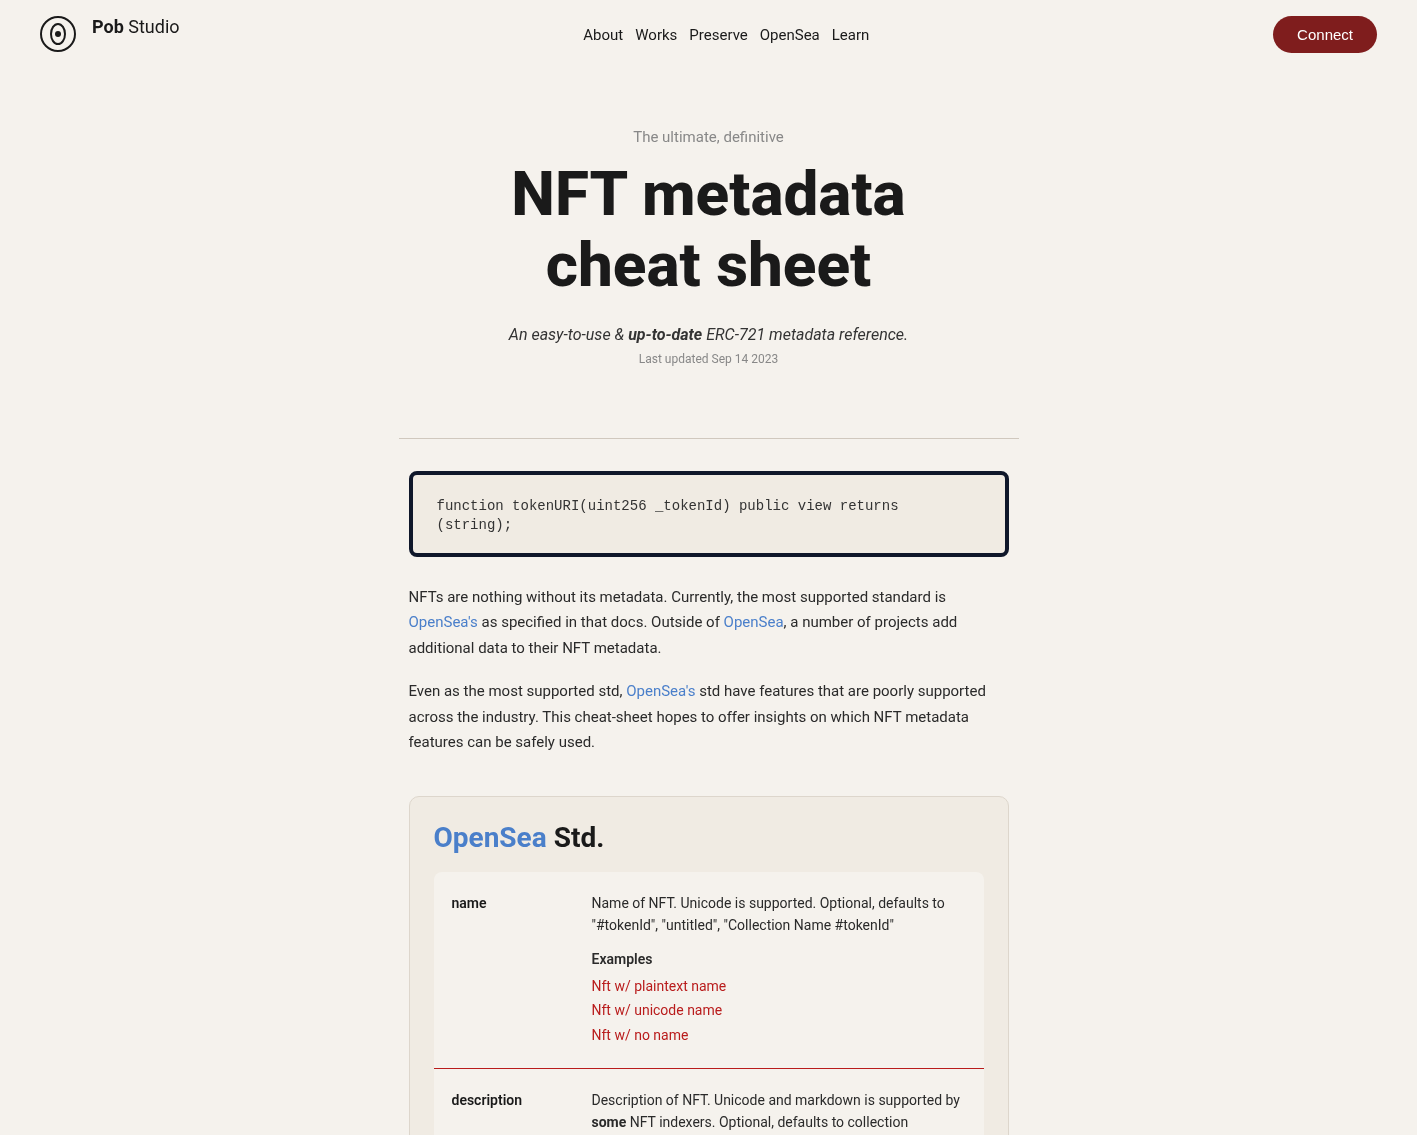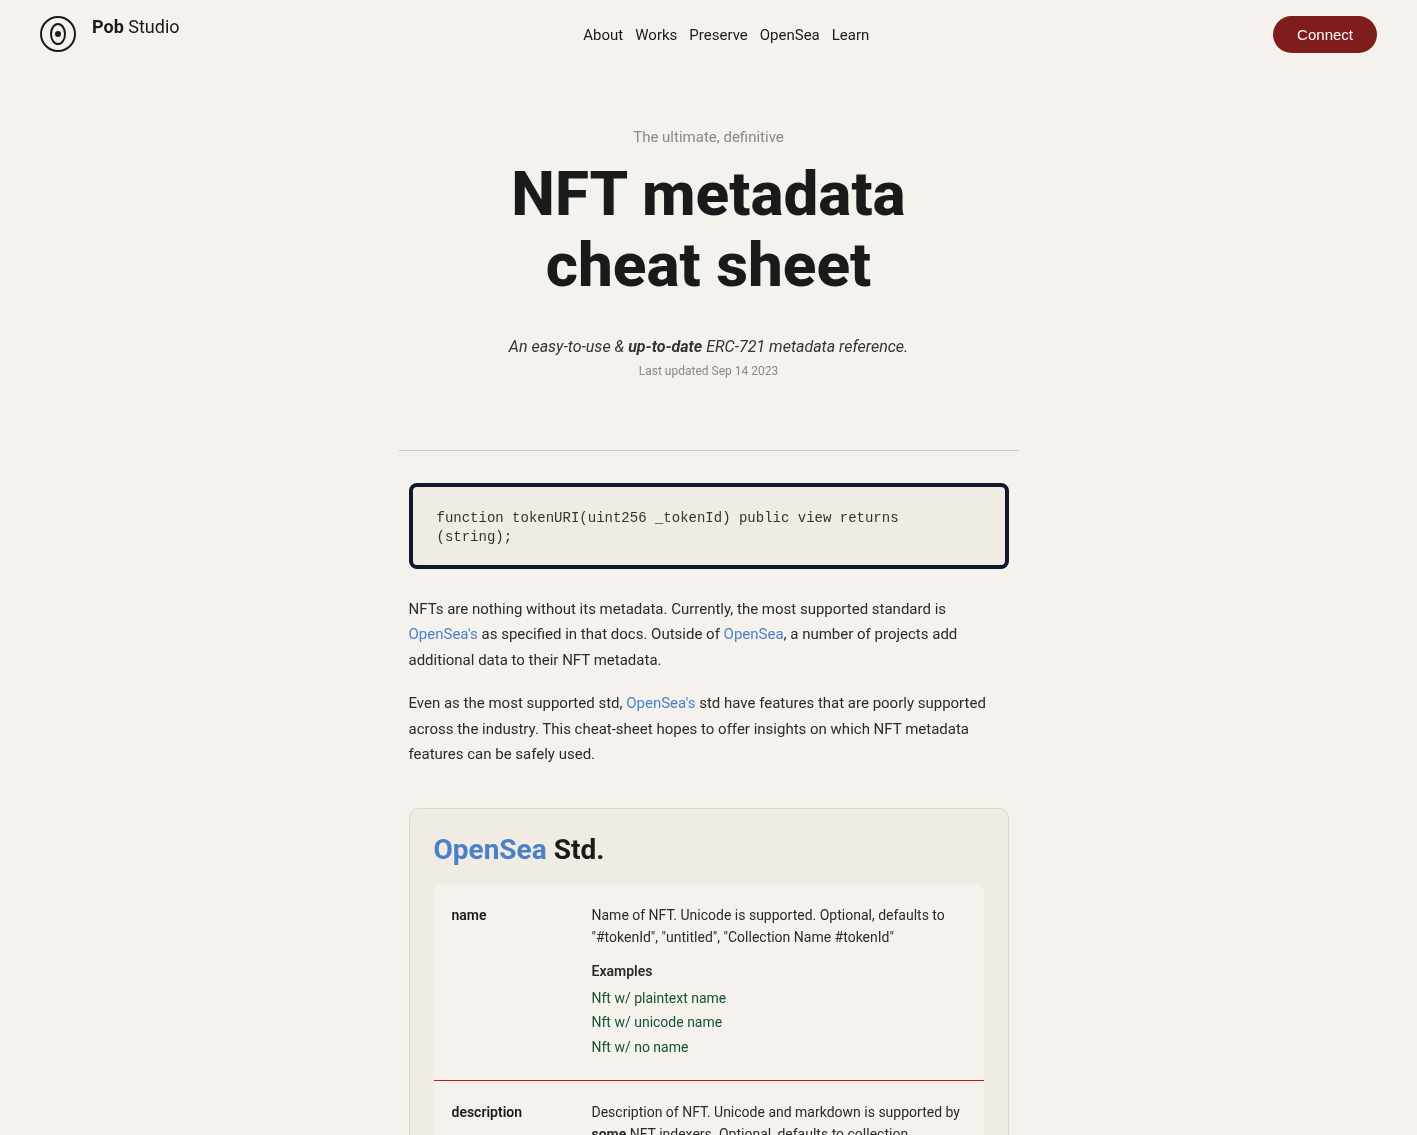--- a/index.html
+++ b/index.html
@@ -80,21 +80,21 @@
     .hero-subtitle {
       color: #888;
       font-size: 15px;
       margin-bottom: 12px;
     }
 
     .hero-title {
       font-size: 62px;
       font-weight: 800;
       line-height: 1.15;
-      margin-bottom: 36px;
+      margin-bottom: 24px;
     }
 
     .hero-desc {
       font-size: 16px;
       color: #333;
       margin-bottom: 8px;
     }
 
     .hero-desc em {
       font-style: italic;
@@ -204,21 +204,21 @@
 
     .examples-label {
       font-weight: 600;
       margin-top: 12px;
       margin-bottom: 4px;
       display: block;
     }
 
     .td-value a {
       display: block;
-      color: #14532d;
+      color: #b91c1c;
       text-decoration: none;
       font-size: 14px;
       margin-bottom: 2px;
     }
 
     .bold-some {
       font-weight: 700;
     }
   </style>
 </head>

